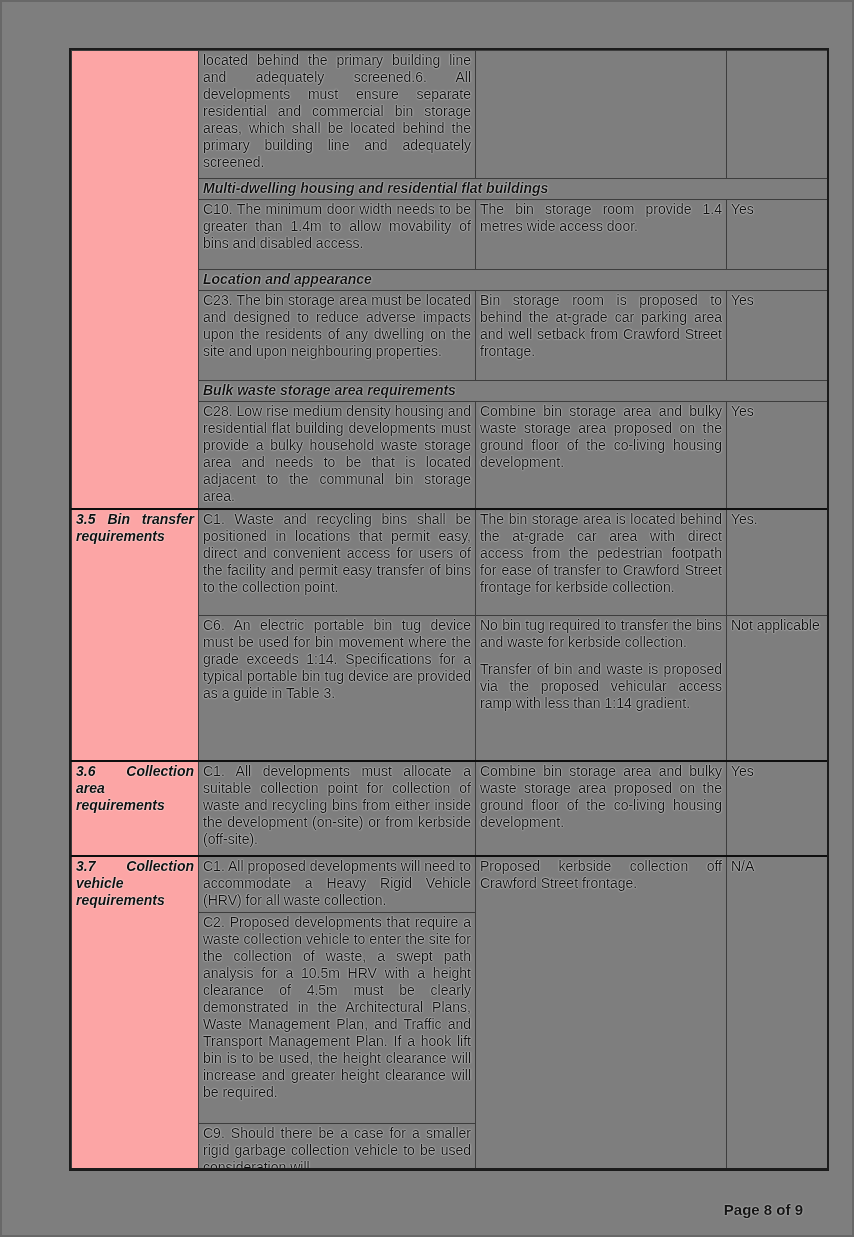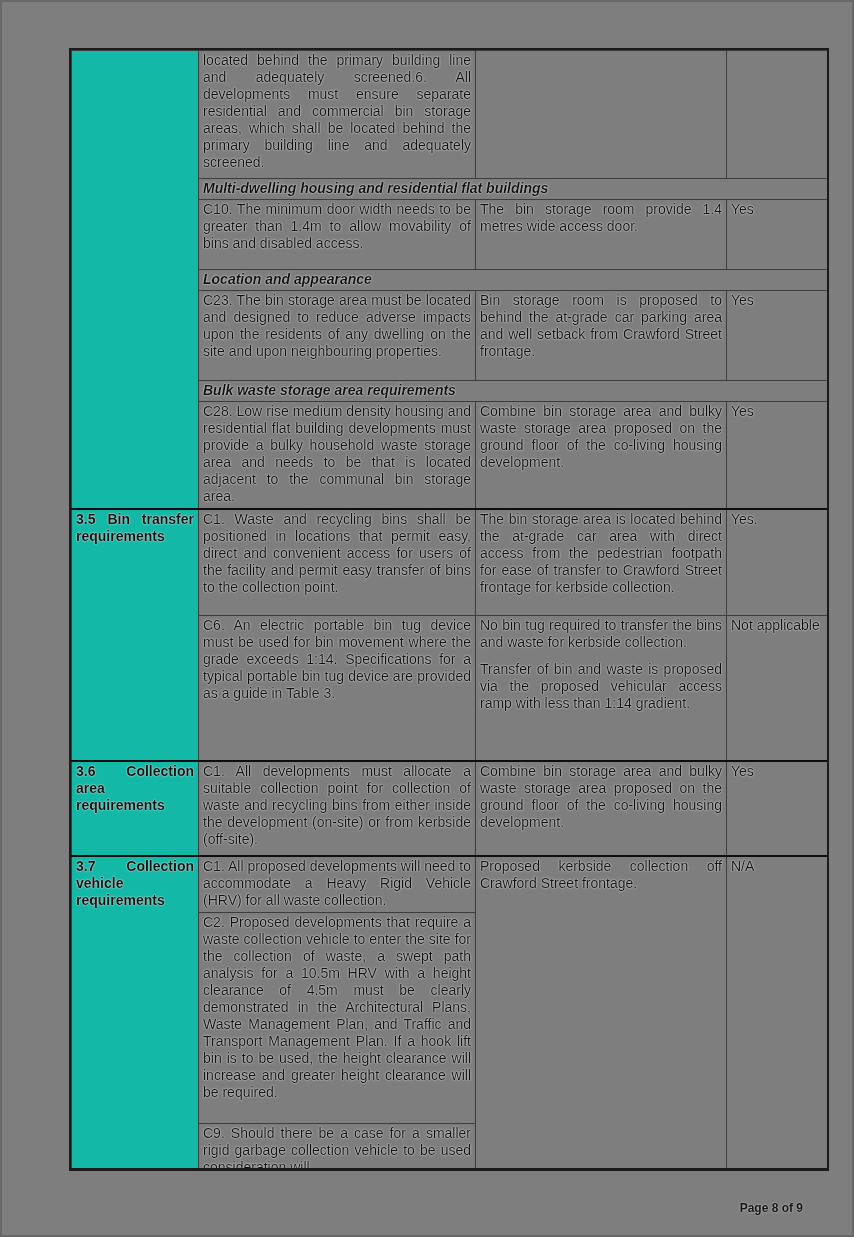--- a/index.html
+++ b/index.html
@@ -43,27 +43,28 @@
     vertical-align: top;
     padding: 1px 4px 2px 4px;
     font-size: 14px;
     line-height: 17px;
     text-align: justify;
     
     text-shadow: 0 0 2px rgba(255,255,255,0.75), 0 0 1px rgba(255,255,255,0.85);
     overflow: hidden;
   }
   td.sectioncell {
-    background: #14b8a6;
+    background: #fca5a5;
     font-weight: bold;
     font-size: 15px;
     line-height: 18px;
     text-align: left;
     padding: 4px 5px 2px 6px;
     text-shadow: none;
+    font-style: italic;
   }
   td.hdr {
     font-style: italic;
     font-weight: bold;
     text-align: left;
     padding-top: 1px;
     white-space: nowrap;
   }
   td.resp p { margin: 0; }
   td.resp p + p { margin-top: 10px; }
@@ -81,21 +82,21 @@
   tr.r-37b   { height: 211px; }
   tr.r-37c   { height: 50px; margin-left: 8px;  }
 
   
   tr.sec td { border-top: 2px solid #0e0e0e; }
 
   .footer {
     position: absolute;
     top: 1201px;
     right: 51px;
-    font-size: 12px;
+    font-size: 15px;
     font-weight: bold;
     color: #141414;
     text-shadow: 0 0 2px rgba(255,255,255,0.7);
   }
 </style>
 </head>
 <body>
 
 <div class="page-frame"></div>
 

